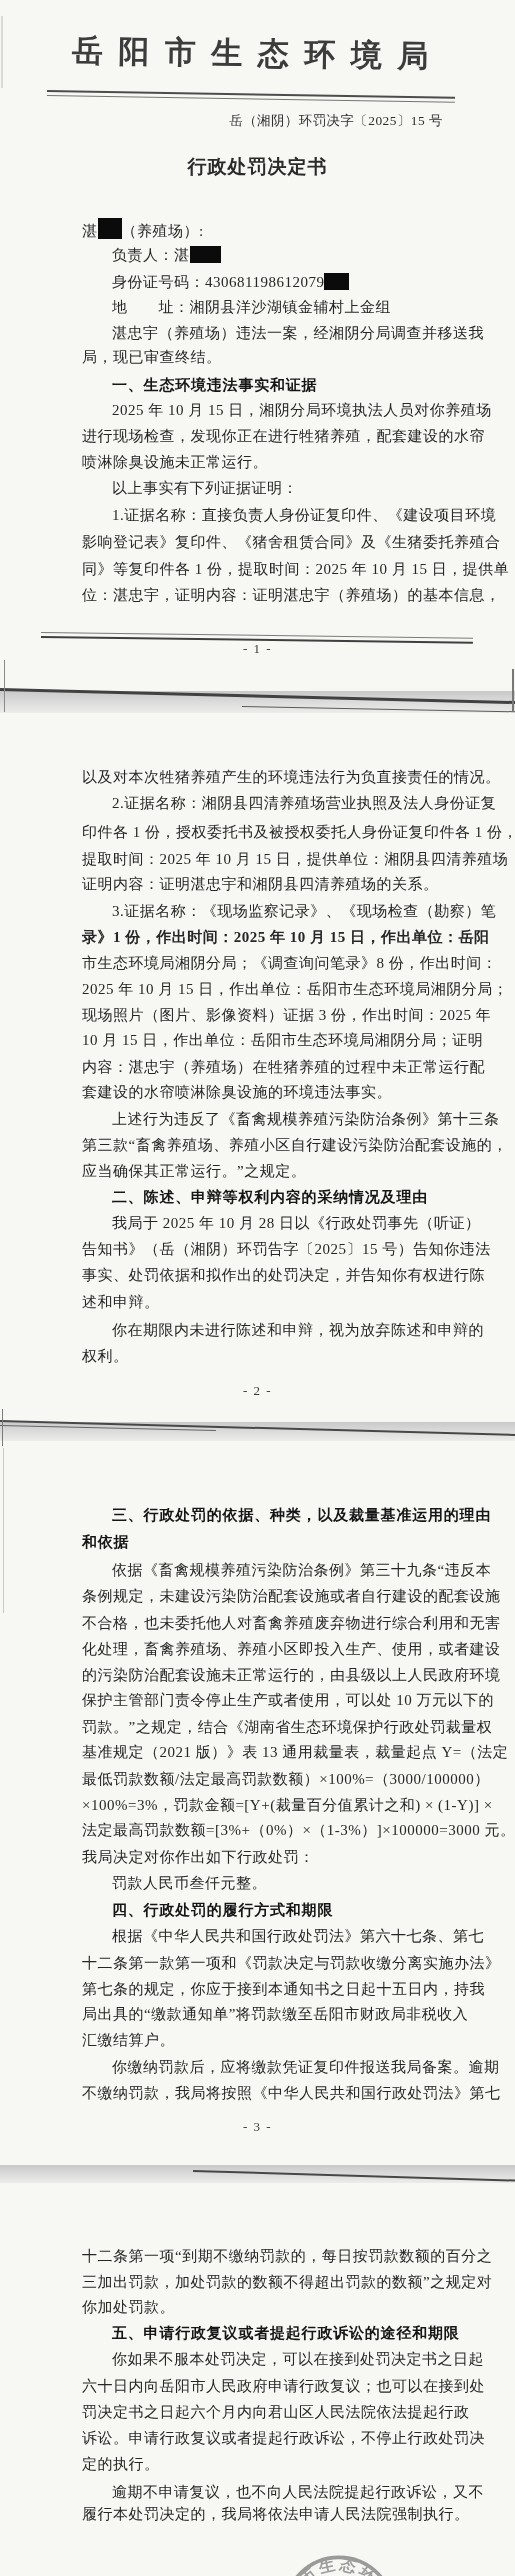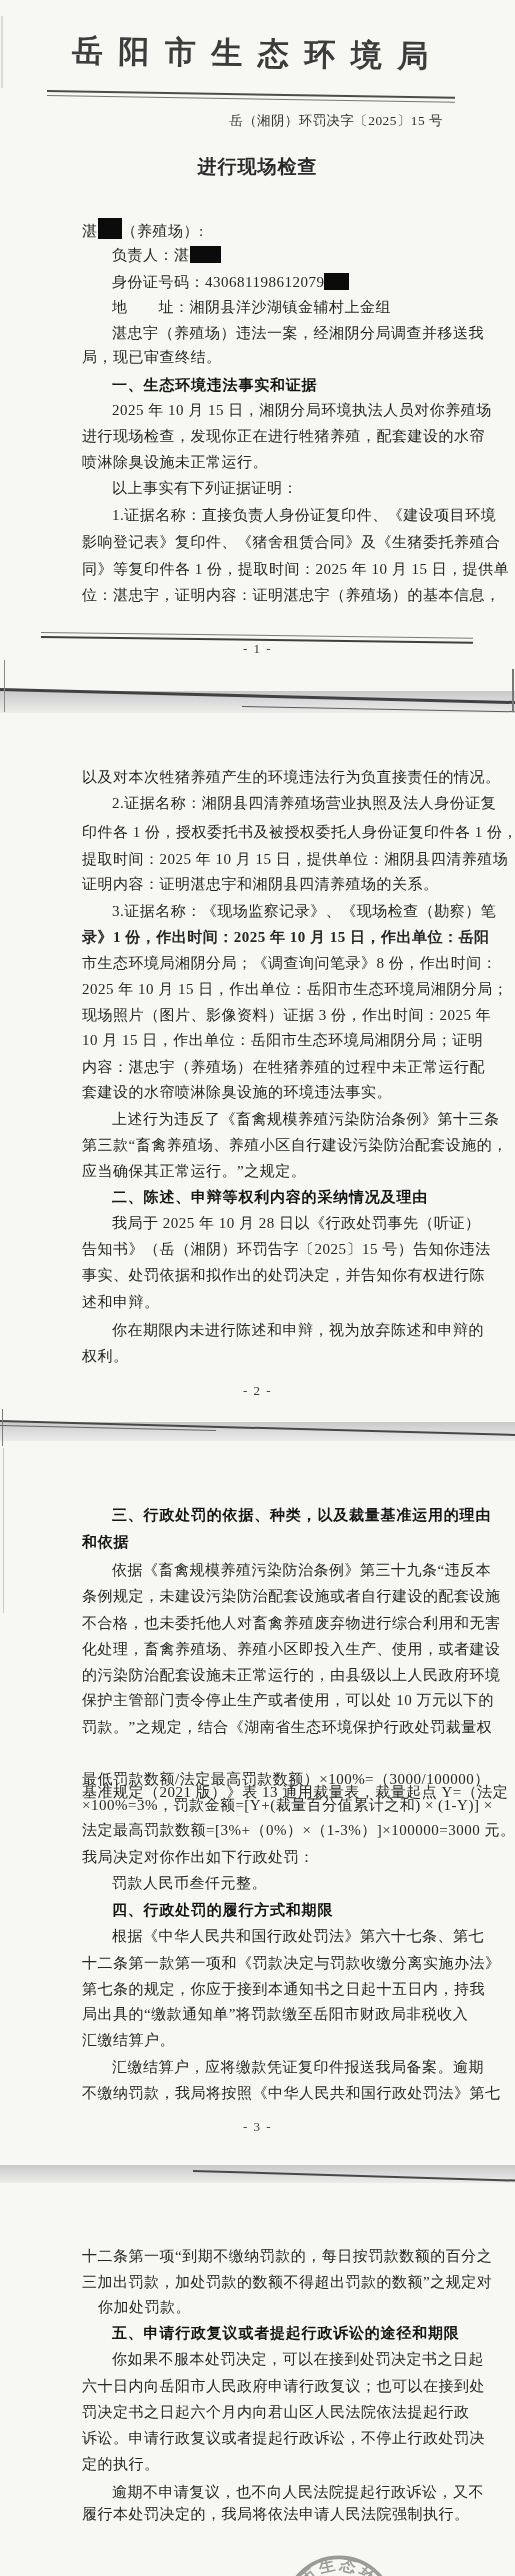--- a/index.html
+++ b/index.html
@@ -68,21 +68,21 @@
       <text font-size="13" fill="#9b9b9b" letter-spacing="4" font-family="DejaVu Sans Mono, monospace">
         <textPath href="#arcBottom" startOffset="50%" text-anchor="middle">430800010</textPath>
       </text>
     </svg>
   </div>
 
   <div id="pages">
       <div>
         <div class="line h1" style="top: 37px; left: 50%; transform: translateX(-50%) rotate(0.9deg);"><span>岳阳市生态环境局</span></div>
         <div class="line docnum" style="top: 113px; right: 72px;"><span>岳（湘阴）环罚决字〔2025〕15 号</span></div>
-        <div class="line title" style="top: 156px; left: 50%; transform: translateX(-50%);"><span>进行现场检查</span></div>
+        <div class="line title" style="top: 156px; left: 50%; transform: translateX(-50%);"><span>行政处罚决定书</span></div>
         <div class="line body" style="top: 218px; left: 82px;"><span>湛</span><span class="redact" style="width: 24px; height: 20.6px;"></span><span>（养殖场）:</span></div>
         <div class="line body" style="top: 246px; left: 112px;"><span>负责人：湛</span><span class="redact" style="width: 31px; height: 16.5px;"></span></div>
         <div class="line body" style="top: 273px; left: 112px;"><span>身份证号码：430681198612079</span><span class="redact" style="width: 25px; height: 16.5px;"></span></div>
         <div class="line body" style="top: 299px; left: 112px;"><span>地　　址：湘阴县洋沙湖镇金辅村上金组</span></div>
         <div class="line body" style="top: 325px; left: 112px;"><span>湛忠宇（养殖场）违法一案，经湘阴分局调查并移送我</span></div>
         <div class="line body" style="top: 349px; left: 82px;"><span>局，现已审查终结。</span></div>
         <div class="line heading" style="top: 377px; left: 112px;"><span>一、生态环境违法事实和证据</span></div>
         <div class="line body" style="top: 402px; left: 112px;"><span>2025 年 10 月 15 日，湘阴分局环境执法人员对你养殖场</span></div>
         <div class="line body" style="top: 428px; left: 82px;"><span>进行现场检查，发现你正在进行牲猪养殖，配套建设的水帘</span></div>
         <div class="line body" style="top: 454px; left: 82px;"><span>喷淋除臭设施未正常运行。</span></div>
@@ -122,40 +122,40 @@
       <div>
         <div class="line heading" style="top: 1507px; left: 112px;"><span>三、行政处罚的依据、种类，以及裁量基准运用的理由</span></div>
         <div class="line heading" style="top: 1534px; left: 82px;"><span>和依据</span></div>
         <div class="line body" style="top: 1562px; left: 112px;"><span>依据《畜禽规模养殖污染防治条例》第三十九条“违反本</span></div>
         <div class="line body" style="top: 1588px; left: 82px;"><span>条例规定，未建设污染防治配套设施或者自行建设的配套设施</span></div>
         <div class="line body" style="top: 1615px; left: 82px;"><span>不合格，也未委托他人对畜禽养殖废弃物进行综合利用和无害</span></div>
         <div class="line body" style="top: 1641px; left: 82px;"><span>化处理，畜禽养殖场、养殖小区即投入生产、使用，或者建设</span></div>
         <div class="line body" style="top: 1667px; left: 82px;"><span>的污染防治配套设施未正常运行的，由县级以上人民政府环境</span></div>
         <div class="line body" style="top: 1692px; left: 82px;"><span>保护主管部门责令停止生产或者使用，可以处 10 万元以下的</span></div>
         <div class="line body" style="top: 1719px; left: 82px;"><span>罚款。”之规定，结合《湖南省生态环境保护行政处罚裁量权</span></div>
-        <div class="line body" style="top: 1744px; left: 82px; margin-top: 40px;"><span>基准规定（2021 版）》表 13 通用裁量表，裁量起点 Y=（法定</span></div>
+        <div class="line body" style="top: 1744px; left: 82px;"><span>基准规定（2021 版）》表 13 通用裁量表，裁量起点 Y=（法定</span></div>
         <div class="line body" style="top: 1771px; left: 82px;"><span>最低罚款数额/法定最高罚款数额）×100%=（3000/100000）</span></div>
         <div class="line body" style="top: 1797px; left: 82px;"><span>×100%=3%，罚款金额=[Y+(裁量百分值累计之和) × (1-Y)] ×</span></div>
         <div class="line body" style="top: 1822px; left: 82px;"><span>法定最高罚款数额=[3%+（0%）×（1-3%）]×100000=3000 元。</span></div>
         <div class="line body" style="top: 1849px; left: 82px;"><span>我局决定对你作出如下行政处罚：</span></div>
         <div class="line body" style="top: 1875px; left: 112px;"><span>罚款人民币叁仟元整。</span></div>
         <div class="line heading" style="top: 1902px; left: 112px;"><span>四、行政处罚的履行方式和期限</span></div>
         <div class="line body" style="top: 1928px; left: 112px;"><span>根据《中华人民共和国行政处罚法》第六十七条、第七</span></div>
         <div class="line body" style="top: 1955px; left: 82px;"><span>十二条第一款第一项和《罚款决定与罚款收缴分离实施办法》</span></div>
         <div class="line body" style="top: 1981px; left: 82px;"><span>第七条的规定，你应于接到本通知书之日起十五日内，持我</span></div>
         <div class="line body" style="top: 2006px; left: 82px;"><span>局出具的“缴款通知单”将罚款缴至岳阳市财政局非税收入</span></div>
         <div class="line body" style="top: 2032px; left: 82px;"><span>汇缴结算户。</span></div>
-        <div class="line body" style="top: 2059px; left: 112px;"><span>汇缴结算户，应将缴款凭证复印件报送我局备案。逾期</span></div>
+        <div class="line body" style="top: 2059px; left: 112px;"><span>你缴纳罚款后，应将缴款凭证复印件报送我局备案。逾期</span></div>
         <div class="line body" style="top: 2085px; left: 82px;"><span>不缴纳罚款，我局将按照《中华人民共和国行政处罚法》第七</span></div>
         <div class="line pagenum" style="top: 2120px; left: 50%; transform: translateX(-50%);"><span>- 3 -</span></div>
       </div>
       <div>
         <div class="line body" style="top: 2248px; left: 82px;"><span>十二条第一项“到期不缴纳罚款的，每日按罚款数额的百分之</span></div>
         <div class="line body" style="top: 2274px; left: 82px;"><span>三加出罚款，加处罚款的数额不得超出罚款的数额”之规定对</span></div>
-        <div class="line body" style="top: 2299px; left: 82px; margin-left: 16px;"><span>你加处罚款。</span></div>
+        <div class="line body" style="top: 2299px; left: 82px;"><span>你加处罚款。</span></div>
         <div class="line heading" style="top: 2325px; left: 112px;"><span>五、申请行政复议或者提起行政诉讼的途径和期限</span></div>
         <div class="line body" style="top: 2351px; left: 112px;"><span>你如果不服本处罚决定，可以在接到处罚决定书之日起</span></div>
         <div class="line body" style="top: 2378px; left: 82px;"><span>六十日内向岳阳市人民政府申请行政复议；也可以在接到处</span></div>
         <div class="line body" style="top: 2404px; left: 82px;"><span>罚决定书之日起六个月内向君山区人民法院依法提起行政</span></div>
         <div class="line body" style="top: 2430px; left: 82px;"><span>诉讼。申请行政复议或者提起行政诉讼，不停止行政处罚决</span></div>
         <div class="line body" style="top: 2456px; left: 82px;"><span>定的执行。</span></div>
         <div class="line body" style="top: 2484px; left: 112px;"><span>逾期不申请复议，也不向人民法院提起行政诉讼，又不</span></div>
         <div class="line body" style="top: 2506px; left: 82px;"><span>履行本处罚决定的，我局将依法申请人民法院强制执行。</span></div>
       </div>
     </div>

